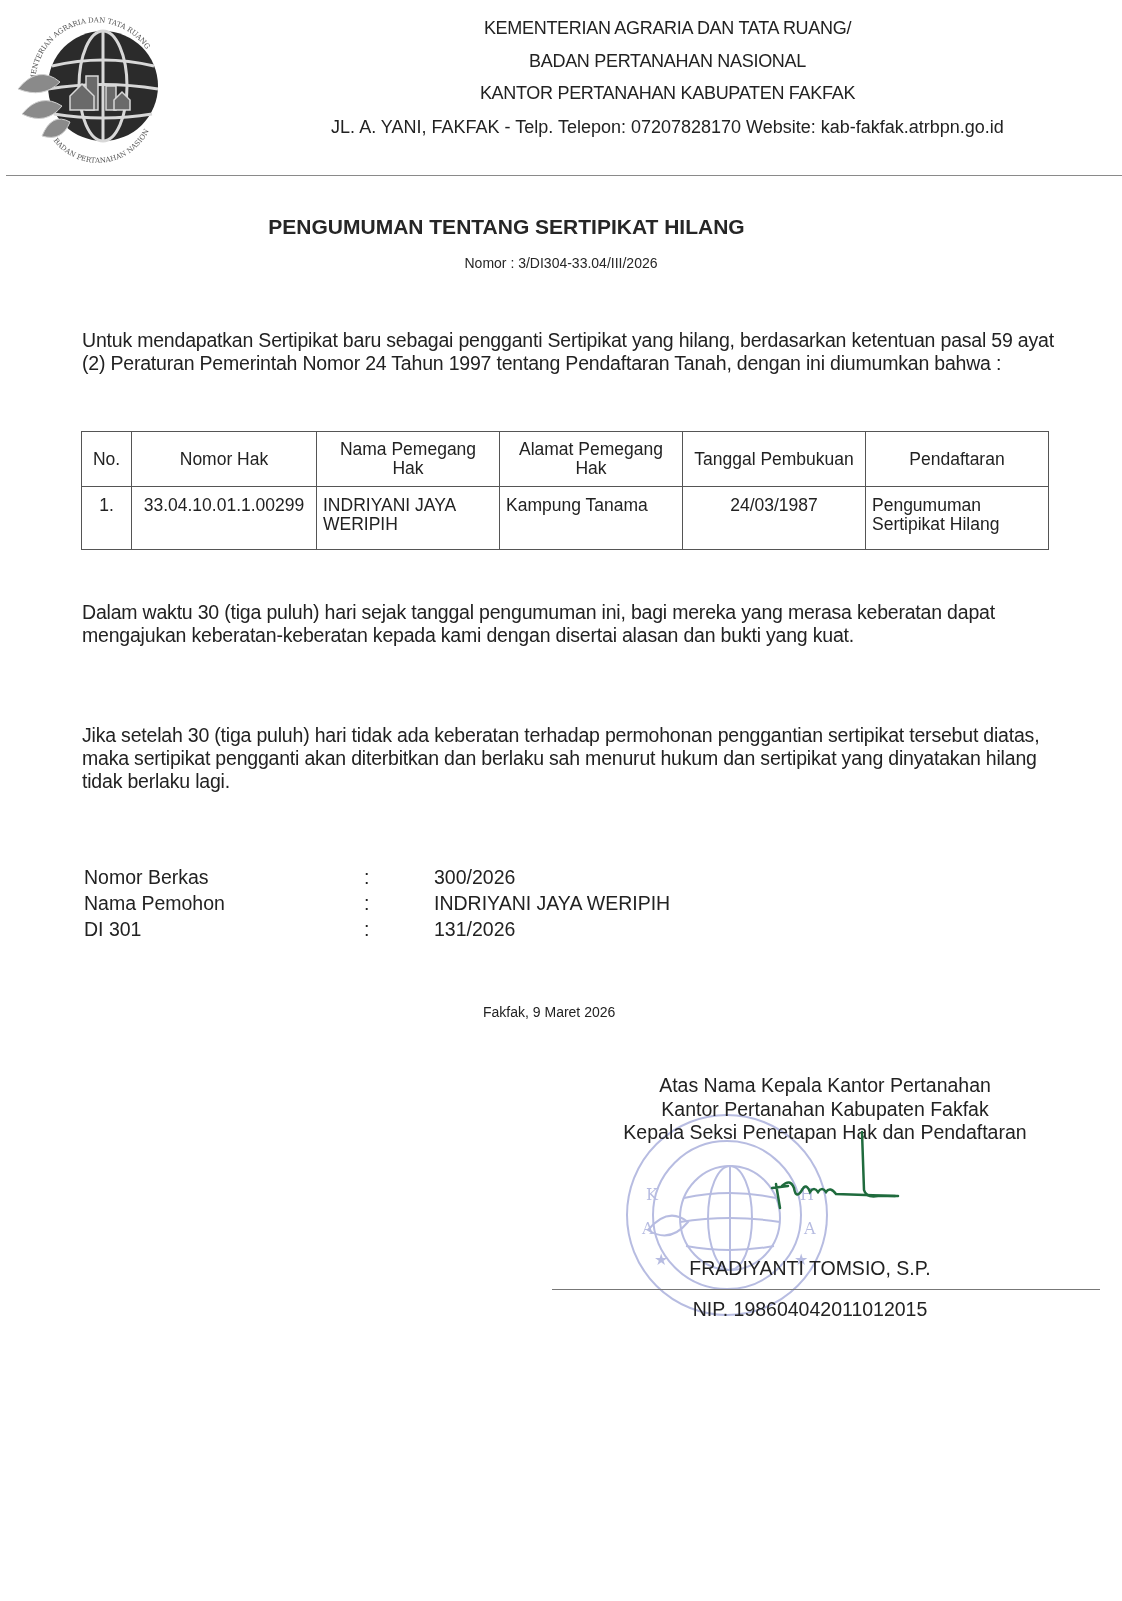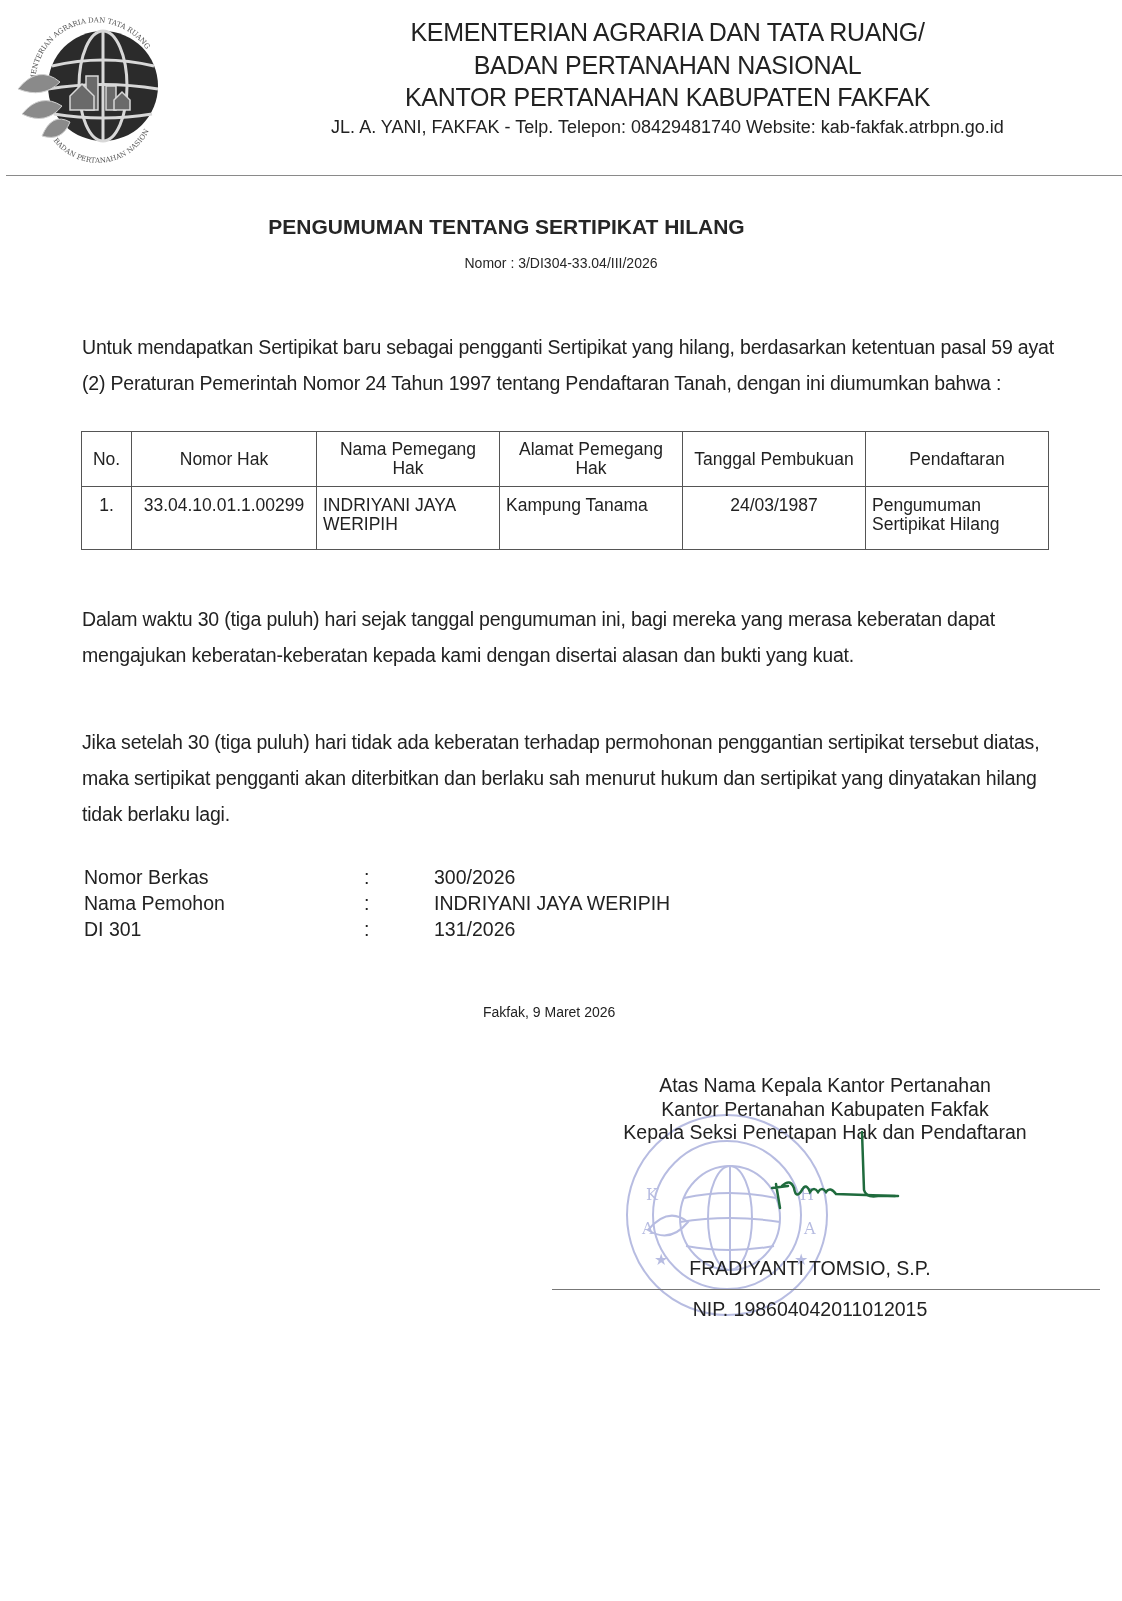--- a/index.html
+++ b/index.html
@@ -4,33 +4,33 @@
 <style>
   html, body { margin: 0; padding: 0; background: #ffffff; }
   body {
     width: 1122px; height: 1601px; position: relative; overflow: hidden;
     font-family: "Liberation Sans", sans-serif; color: #1e1e1e;
   }
   .abs { position: absolute; }
 
   
   #logo { left: 8px; top: 14px; width: 160px; height: 150px; }
-  .head-line { position: absolute; left: 300px; width: 735px; text-align: center; font-size: 25px; color: #222; letter-spacing: -0.3px; }
+  .head-line { position: absolute; left: 300px; width: 735px; text-align: center; font-size: 18px; color: #222; letter-spacing: -0.3px; }
   #h1 { top: 18px; }
   #h2 { top: 51px; }
   #h3 { top: 83px; }
   #h4 { position: absolute; left: 300px; width: 735px; text-align: center; top: 117px; font-size: 18px; color: #222; }
   #header-rule { left: 6px; top: 175px; width: 1116px; height: 0; border-top: 1px solid #8a8a8a; }
 
   
   #title { left: 0; width: 1013px; top: 215px; text-align: center; font-size: 21px; font-weight: bold; color: #262626; }
   #nomor { left: 0; width: 1122px; top: 255px; text-align: center; font-size: 14px; color: #262626; }
 
   
-  .para { position: absolute; left: 82px; width: 975px; font-size: 19.5px; line-height: 36px; color: #222; letter-spacing: -0.2px; }
+  .para { position: absolute; left: 82px; width: 975px; font-size: 19.5px; line-height: 23px; color: #222; letter-spacing: -0.2px; }
   #p1 { top: 329px; }
   #p2 { top: 601px; }
   #p3 { top: 724px; }
 
   
   #tbl {
     position: absolute; left: 81px; top: 431px; border-collapse: collapse;
     font-size: 17.5px; color: #222; border-radius: 12px;
   }
   #tbl td, #tbl th {
@@ -98,21 +98,21 @@
   <g fill="#8a8a8a" stroke="#cfcfcf" stroke-width="1">
     <path d="M 10 75 Q 30 50 52 68 Q 35 85 10 75 Z"></path>
     <path d="M 14 100 Q 32 78 54 92 Q 38 112 14 100 Z"></path>
     <path d="M 34 122 Q 44 98 62 108 Q 54 128 34 122 Z"></path>
   </g>
 </svg>
 
 <div id="h1" class="head-line">KEMENTERIAN AGRARIA DAN TATA RUANG/</div>
 <div id="h2" class="head-line">BADAN PERTANAHAN NASIONAL</div>
 <div id="h3" class="head-line">KANTOR PERTANAHAN KABUPATEN FAKFAK</div>
-<div id="h4">JL. A. YANI, FAKFAK - Telp. Telepon: 08429481740 Website: kab-fakfak.atrbpn.go.id</div>
+<div id="h4">JL. A. YANI, FAKFAK - Telp. Telepon: 07207828170 Website: kab-fakfak.atrbpn.go.id</div>
 <div id="header-rule" class="abs"></div>
 
 <div id="title" class="abs">PENGUMUMAN TENTANG SERTIPIKAT HILANG</div>
 <div id="nomor" class="abs">Nomor : 3/DI304-33.04/III/2026</div>
 
 <div id="p1" class="para">Untuk mendapatkan Sertipikat baru sebagai pengganti Sertipikat yang hilang, berdasarkan ketentuan pasal 59 ayat (2) Peraturan Pemerintah Nomor 24 Tahun 1997 tentang Pendaftaran Tanah, dengan ini diumumkan bahwa :</div>
 
 <table id="tbl">
   <thead>
     <tr>

